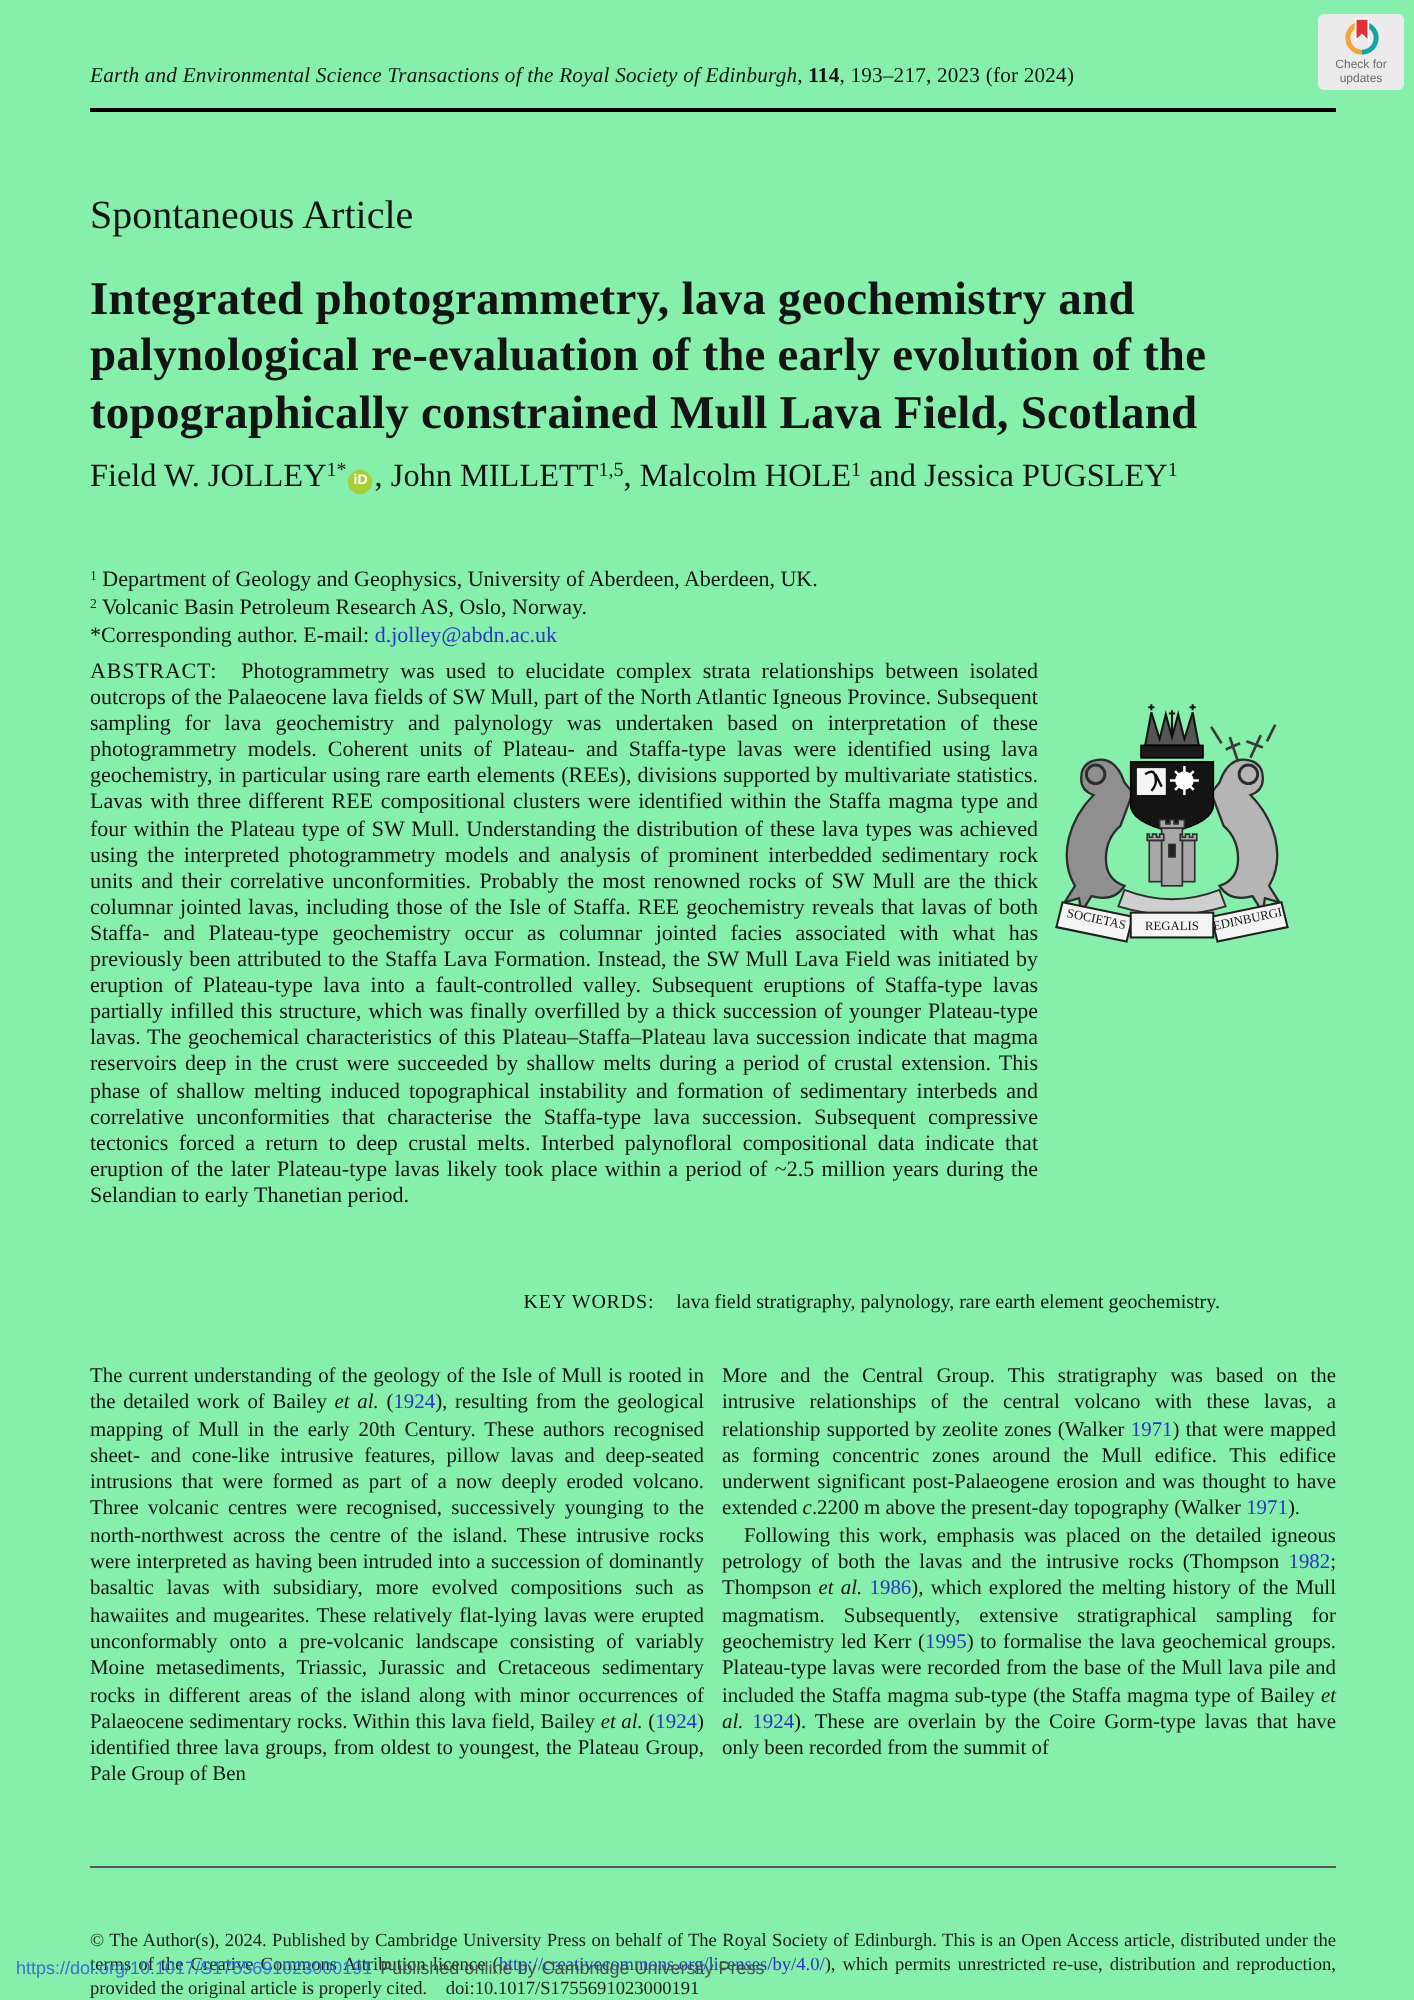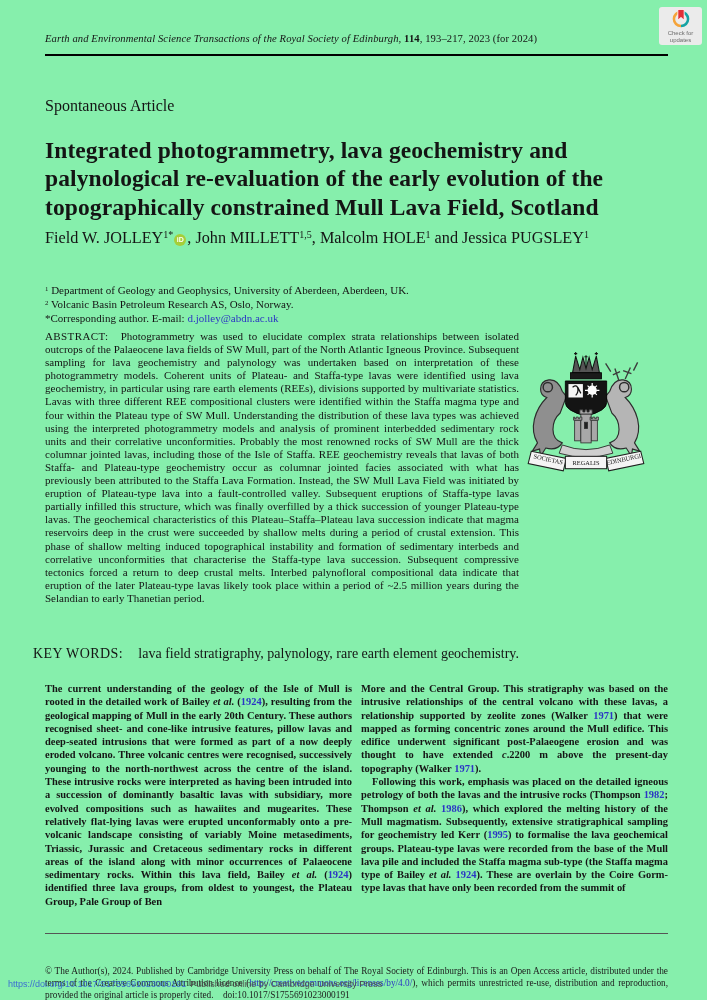--- a/index.html
+++ b/index.html
@@ -11,37 +11,37 @@
   .running-head{position:absolute;left:45px;top:33px;width:600px;font-size:10.6px;letter-spacing:.1px;}
   .seg-italic{font-style:italic;}
   .seg-bold{font-weight:bold;}
   .seg-link{color:#2b35c4;text-decoration:none;cursor:pointer;}
   .seg-sup{font-size:62%;position:relative;top:-0.45em;line-height:0;}
   .head-rule{position:absolute;left:45px;top:54px;width:623px;height:2px;background:#000;}
   .check-badge{position:absolute;left:659px;top:7px;width:43px;height:38px;background:#ebebeb;border-radius:3px;
     display:flex;flex-direction:column;align-items:center;justify-content:flex-start;padding-top:2px;box-sizing:border-box;cursor:pointer;}
   .check-badge .badge-text{font-family:"Liberation Sans",sans-serif;font-size:6px;line-height:6.5px;color:#6b6b6b;text-align:center;margin-top:1px;}
   
-  .article-type{position:absolute;left:45px;top:97px;font-size:16px;font-weight:normal;margin:0;}
+  .article-type{position:absolute;left:45px;top:97px;font-size:20px;font-weight:normal;margin:0;}
   .title{position:absolute;left:45px;top:136px;width:605px;font-size:23.5px;line-height:28.4px;font-weight:bold;margin:0;letter-spacing:.1px;}
   .authors{position:absolute;left:45px;top:226px;width:565px;font-size:16.2px;line-height:25px;}
   .icon-orcid{display:inline-block;width:12px;height:12px;border-radius:50%;background:#a6ce39;color:#fff;
     font-family:"Liberation Sans",sans-serif;font-size:7px;font-weight:bold;line-height:12px;text-align:center;
     vertical-align:1px;margin:0 1px;cursor:pointer;}
   .affiliations{position:absolute;left:45px;top:284px;width:580px;font-size:11px;line-height:13.8px;}
   
   .abstract{position:absolute;left:45px;top:330px;width:474px;font-size:11px;line-height:13.1px;text-align:justify;}
   .block-label{letter-spacing:.4px;margin-right:1.1em;}
-  .keywords{position:absolute;left:33px;top:646px;width:560px;font-size:14px;}
+  .keywords{position:absolute;left:50px;top:646px;width:560px;font-size:10px;text-align:right;}
   
   .crest{position:absolute;left:522px;top:350px;width:128px;height:128px;}
   
   .body-columns{position:absolute;left:45px;top:682px;width:623px;display:flex;gap:9px;}
   .col{width:307px;font-size:10.45px;line-height:13.3px;text-align:justify;}
-  .col p{margin:0;font-weight:bold;}
+  .col p{margin:0;}
   .col p.indent{text-indent:11px;}
   
   .foot-rule{position:absolute;left:45px;top:933px;width:623px;height:1px;background:#555;}
   .copyright{position:absolute;left:45px;top:940px;width:623px;font-size:9.3px;line-height:12.1px;text-align:justify;color:#1c1c1c;margin-top:25px;}
   .watermark{position:absolute;left:8px;top:979px;font-family:"Liberation Sans",sans-serif;font-size:9px;color:#4d4d4d;}
   .watermark .wm-link{color:#3c6fd1;cursor:pointer;margin-right:4px;}
 </style>
 </head>
 <body>
 

